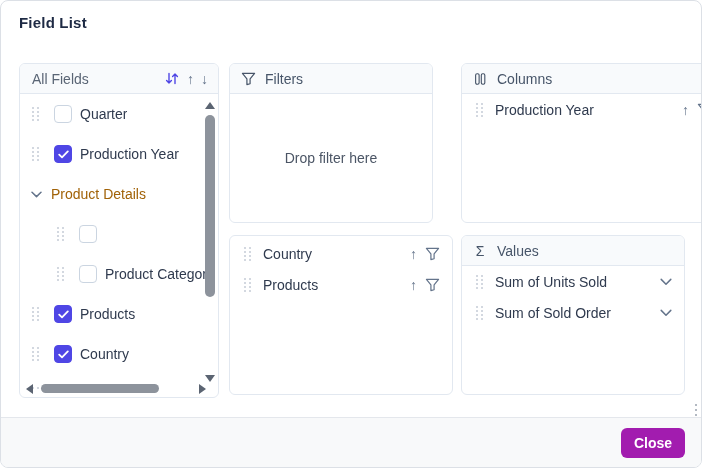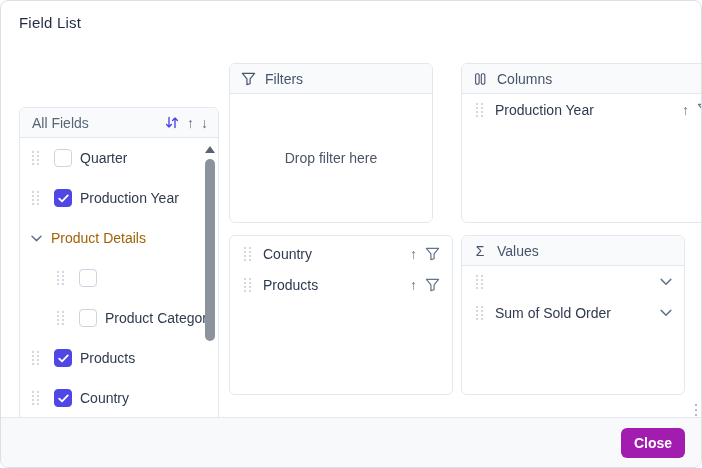--- a/index.html
+++ b/index.html
@@ -11,21 +11,21 @@
   .dialog {
     position: relative;
     width: 702px; height: 468px;
     background: #fff;
     border: 1px solid #DCE0E6;
     border-radius: 8px;
     overflow: hidden;
   }
   .dialog-title {
     position: absolute; left: 18px; top: 13px;
-    font-size: 15px; font-weight: 400; color: #1E2A44;
+    font-size: 15px; font-weight: 700; color: #1E2A44;
     letter-spacing: .2px;
   }
   
   .panel {
     position: absolute;
     background: #fff;
     border: 1px solid #E2E8F0;
     border-radius: 6px;
     overflow: hidden;
   }
@@ -33,21 +33,21 @@
     height: 30px;
     background: #F8FAFC;
     border-bottom: 1px solid #E2E8F0;
     display: flex; align-items: center;
     padding: 0 10px; gap: 9px;
     color: #475569; font-size: 14px;
   }
   .hdr-icon { display: inline-flex; width: 16px; justify-content: center; color: #475569; }
   .sigma-glyph { font-size: 14px; color: #475569; font-weight: 400; }
   
-  #allfields { left: 18px; top: 62px; width: 200px; height: 335px; margin-top: 44px; }
+  #allfields { left: 18px; top: 62px; width: 200px; height: 335px; }
   #allfields .panel-header { justify-content: space-between; padding: 0 10px 0 12px; }
   .af-title { color: #5A6575; font-size: 14px; }
   .sort-icons { display: flex; align-items: center; gap: 7px; }
   .sort-btn { display: inline-flex; align-items: center; cursor: pointer; }
   .arrow-glyph { font-size: 14px; color: #64748B; line-height: 1; }
   .field-list-body {
     position: absolute; left: 0; top: 30px; width: 186px; height: 295px;
     overflow: hidden;
   }
   .field-row { height: 40px; display: flex; align-items: center; white-space: nowrap; }
@@ -404,20 +404,21 @@
       <span class="drag-handle">
           <i></i>
           <i></i>
           <i></i>
           <i></i>
           <i></i>
           <i></i>
           <i></i>
           <i></i>
         </span>
+      <span class="axis-label">Sum of Units Sold</span>
       <span class="axis-actions">
         <span class="icon-btn">
           <svg width="12" height="8" viewBox="0 0 12 8">
               <path d="M1.2 1.4 L6 6.2 L10.8 1.4" stroke="#64748B" stroke-width="1.5" fill="none" stroke-linecap="round" stroke-linejoin="round"></path>
             </svg>
         </span>
       </span>
     </div>
     <div class="axis-row">
       <span class="drag-handle">

